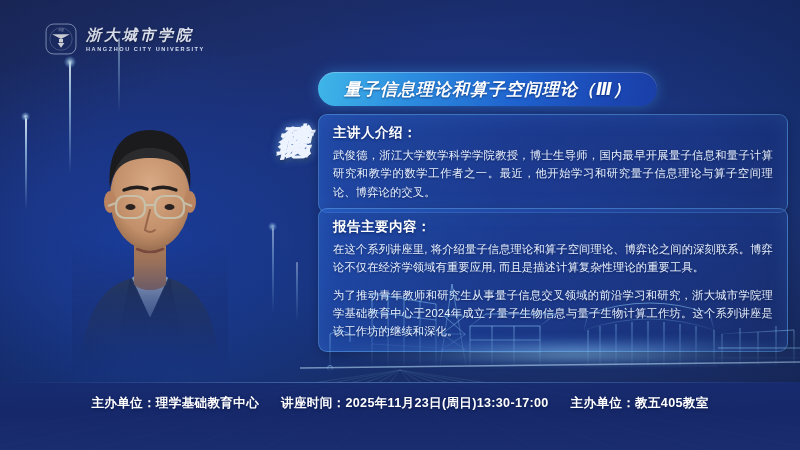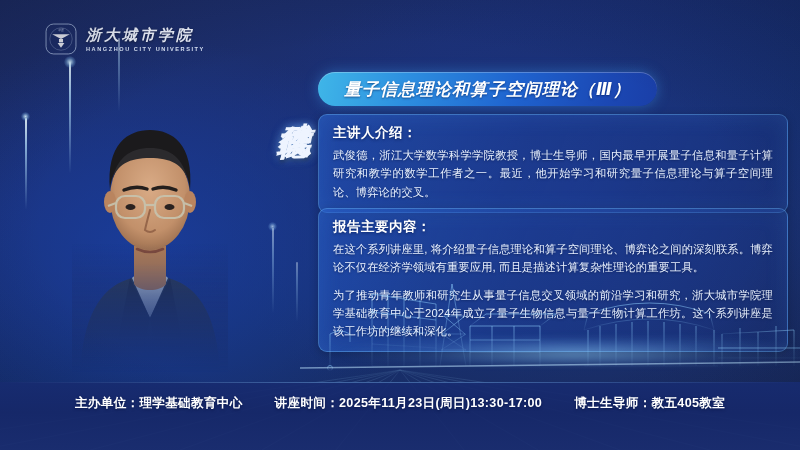--- a/index.html
+++ b/index.html
@@ -122,21 +122,21 @@
   .bottom-bar {
     position:absolute; left:0; right:0; bottom:0; height:68px;
     background:linear-gradient(180deg, rgba(23,43,112,0.93) 0%, rgba(22,40,105,0.97) 45%, rgba(26,45,112,0.92) 100%);
     display:flex; align-items:flex-start; justify-content:center;
     padding-top:13px;
   }
   .bottom-bar::before{
     content:""; position:absolute; left:0; right:0; top:0; height:1px;
     background:linear-gradient(90deg, rgba(120,190,255,0) 0%, rgba(140,205,255,0.35) 40%, rgba(140,205,255,0.35) 60%, rgba(120,190,255,0) 100%);
   }
-  .bb-row { display:flex; align-items:center; gap:32px; }
+  .bb-row { display:flex; align-items:center; gap:22px; }
   .bb-item {
     color:#ffffff; font-size:12.6px; font-weight:700; white-space:nowrap;
     letter-spacing:0.3px; text-shadow:0 1px 3px rgba(0,15,60,0.7);
   }
 </style>
 </head>
 <body>
 
 <div id="poster">
 
@@ -306,17 +306,17 @@
       </g>
     </svg>
   </div>
 
   <div class="vign"></div>
 
   <div class="bottom-bar">
     <div class="bb-row">
       <div class="bb-item">主办单位：理学基础教育中心</div>
       <div class="bb-item">讲座时间：2025年11月23日(周日)13:30-17:00</div>
-      <div class="bb-item">博士生导师：教五405教室</div>
+      <div class="bb-item">主办单位：教五405教室</div>
     </div>
   </div>
 
 </div>
 
 </body></html>

